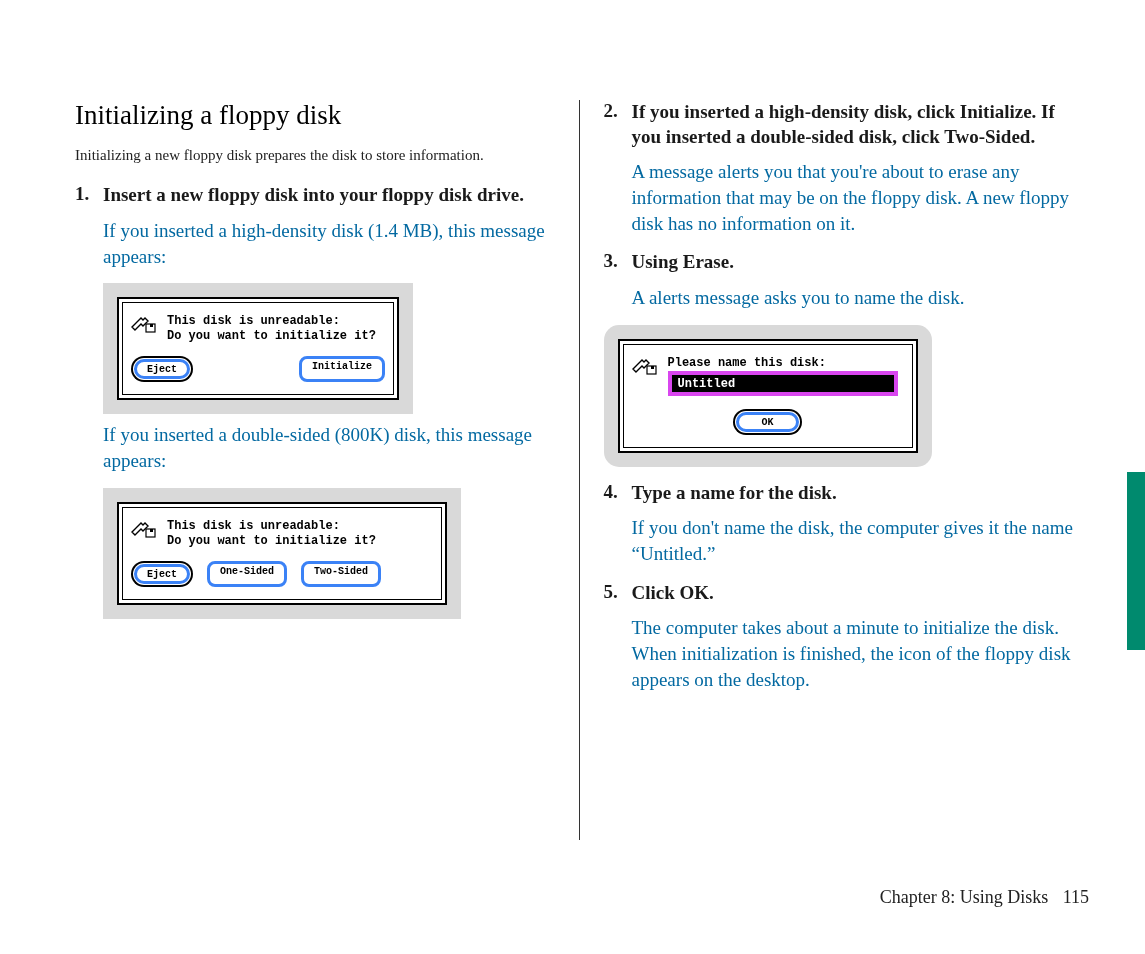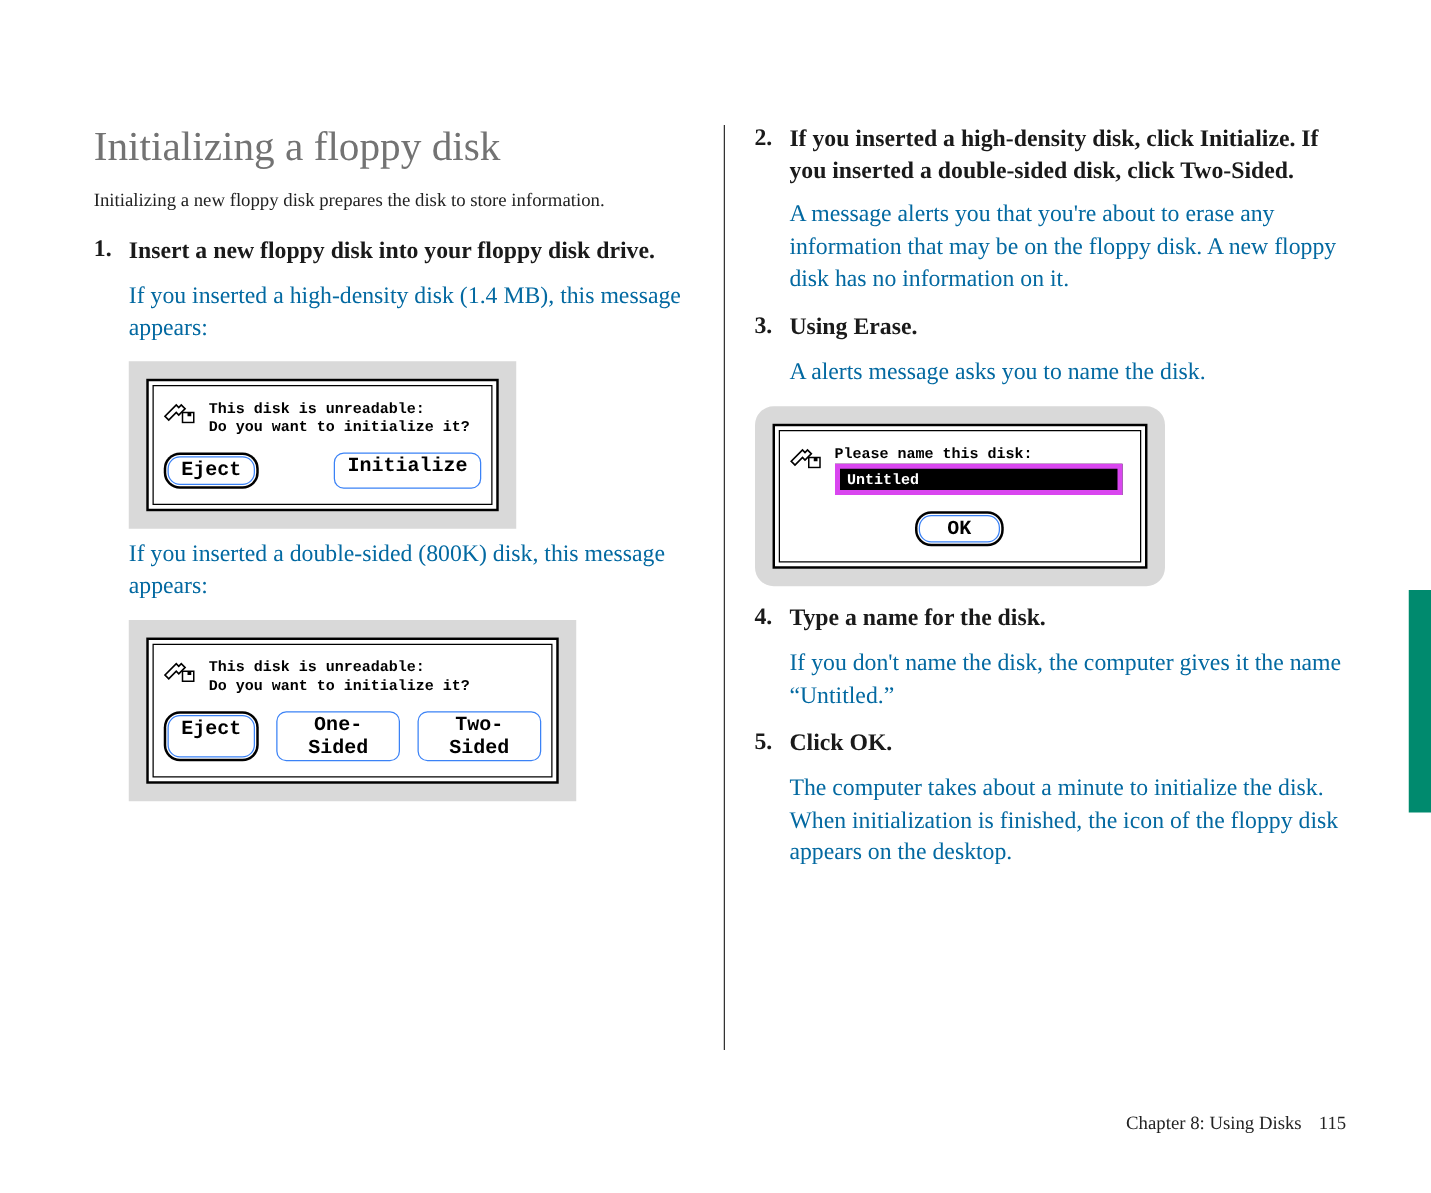--- a/index.html
+++ b/index.html
@@ -34,22 +34,22 @@
     width: 1px;
     background: #333;
     height: 100%;
     margin: 0 14px 0 4px;
   }
   .col-right {
     padding-left: 10px;
   }
   .heading {
     font-family: Georgia, 'Times New Roman', serif;
-    font-size: 33px;
-    color: #737373;
+    font-size: 27px;
+    color: #000000;
     margin: 0 0 14px 0;
     font-weight: normal;
   }
   .intro {
     font-size: 15px;
     line-height: 1.35;
     margin: 0 0 18px 0;
     color: #222;
   }
   ol.steps {
@@ -127,24 +127,24 @@
   .dlg-text div { margin: 1px 0; }
   .dlg-buttons {
     display: flex;
     gap: 14px;
     padding: 2px 0 0 0;
   }
   .dlg-buttons.spread { justify-content: space-between; }
   .dlg-buttons.center { justify-content: center; }
   .mac-btn {
     font-family: 'Courier New', monospace;
-    font-size: 16px;
+    font-size: 10px;
     font-weight: bold;
     background: #fff;
-    border: 1px solid #3b82f6;
+    border: 3px solid #3b82f6;
     border-radius: 8px;
     padding: 2px 10px 1px 10px;
     line-height: 1.1;
     text-align: center;
   }
   .mac-btn.default {
     box-shadow: 0 0 0 1px #fff, 0 0 0 3px #000;
     border-radius: 10px;
     margin: 3px;
   }
@@ -156,22 +156,22 @@
     font-size: 12px;
     font-weight: bold;
     padding: 2px 6px 1px 6px;
     margin-top: 2px;
     width: 210px;
   }
   
   .footer {
     position: absolute;
     bottom: 46px;
-    right: 68px;
-    font-size: 15px;
+    right: 56px;
+    font-size: 18px;
     color: #222;
   }
   .footer .pagenum { margin-left: 10px; }
   
   .side-tab {
     position: absolute;
     right: 0;
     top: 472px;
     width: 18px;
     height: 178px;

